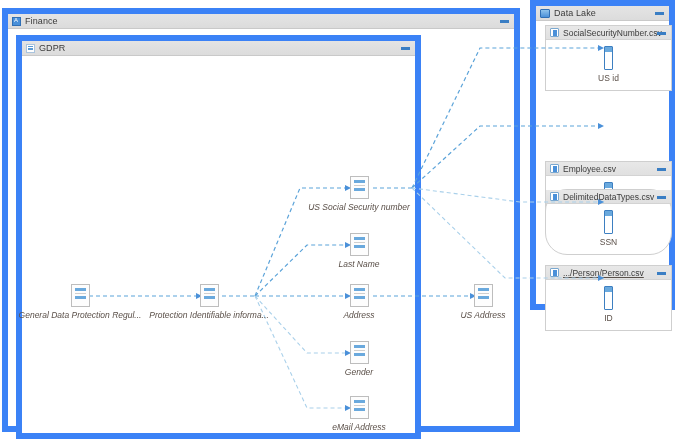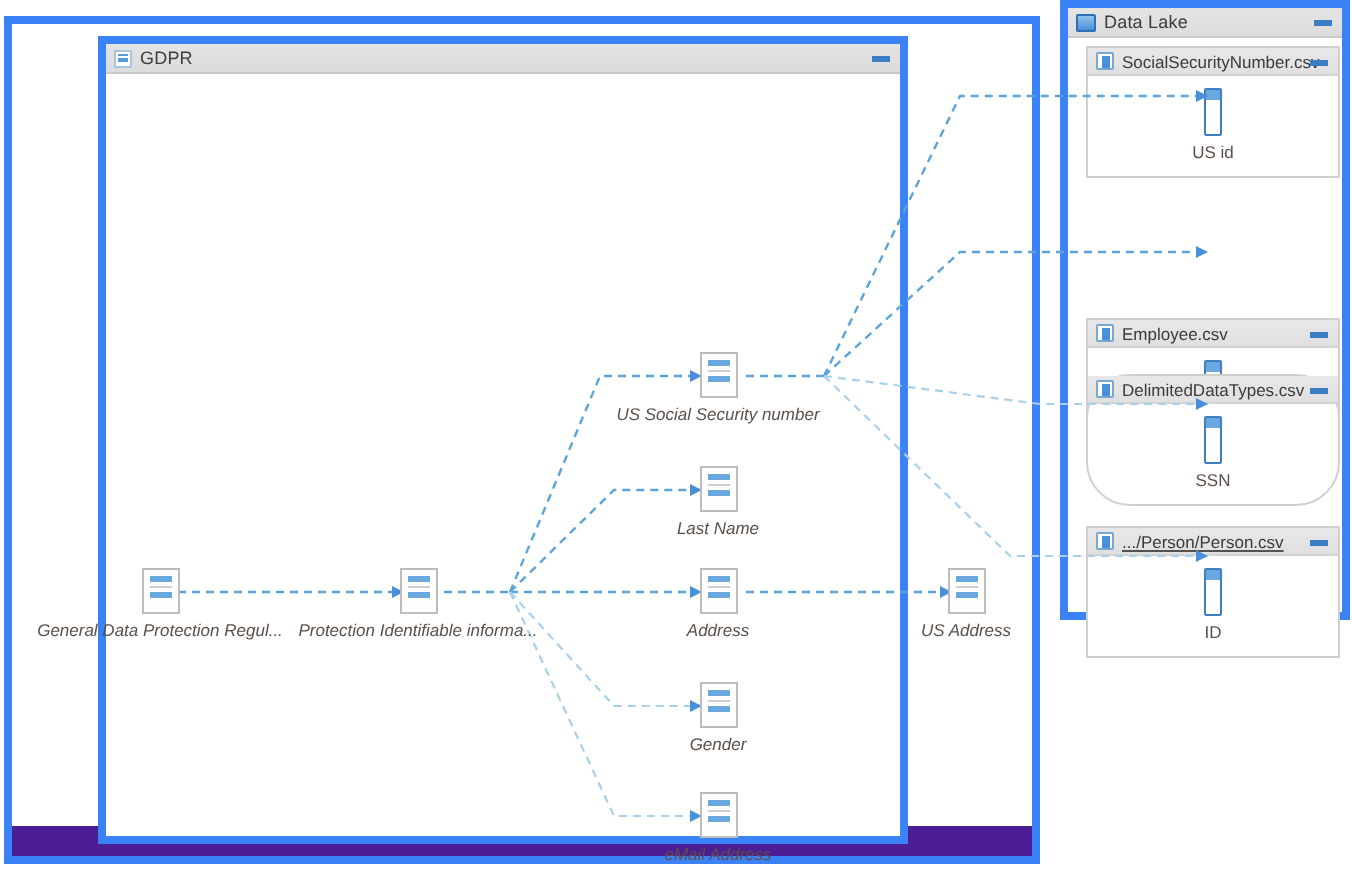--- a/index.html
+++ b/index.html
@@ -9,22 +9,22 @@
     font-family:"Liberation Sans", sans-serif;
     font-size:9px;
     color:#58504a;
     overflow:hidden;
     position:relative;
   }
 
   
   .panel{
     position:absolute;
-    background:#4c1d95;
-    border:4px solid #3b82f6;
+    background:#fdba74;
+    border:6px solid #3b82f6;
     box-sizing:border-box;
   }
   .panel-header{
     position:relative;
     height:15px;
     background:linear-gradient(#e4e4e4,#dcdcdc);
     border-bottom:1px solid #c9c9c9;
     display:flex;
     align-items:center;
     padding-left:4px;
@@ -147,23 +147,28 @@
   
   svg.links{position:absolute;left:0;top:0;width:676px;height:439px;pointer-events:none;}
   .lnk{fill:none;stroke:#5ba3d9;stroke-width:1.2;stroke-dasharray:4 3;}
   .lnk-soft{fill:none;stroke:#a9d0ea;stroke-width:1.1;stroke-dasharray:4 3;}
   .arrow{fill:#4a90d9;}
 </style>
 </head>
 <body>
 
 <div class="panel" style="left:2px;top:8px;width:518px;height:424px;">
+  <div class="panel-header">
+    <span class="ico-finance"></span>
+    <span class="panel-title">Finance</span>
+    <span class="minimize"></span>
+  </div>
   <div class="panel-body">
 
-    <div class="panel" style="left:8px;top:6px;width:405px;height:404px;margin-left:35px;">
+    <div class="panel" style="left:8px;top:6px;width:405px;height:404px;">
       <div class="panel-header">
         <span class="ico-gdpr">
           <i></i>
             <i></i>
             <i></i>
         </span>
         <span class="panel-title">GDPR</span>
         <span class="minimize"></span>
       </div>
       <div class="panel-body"></div>

